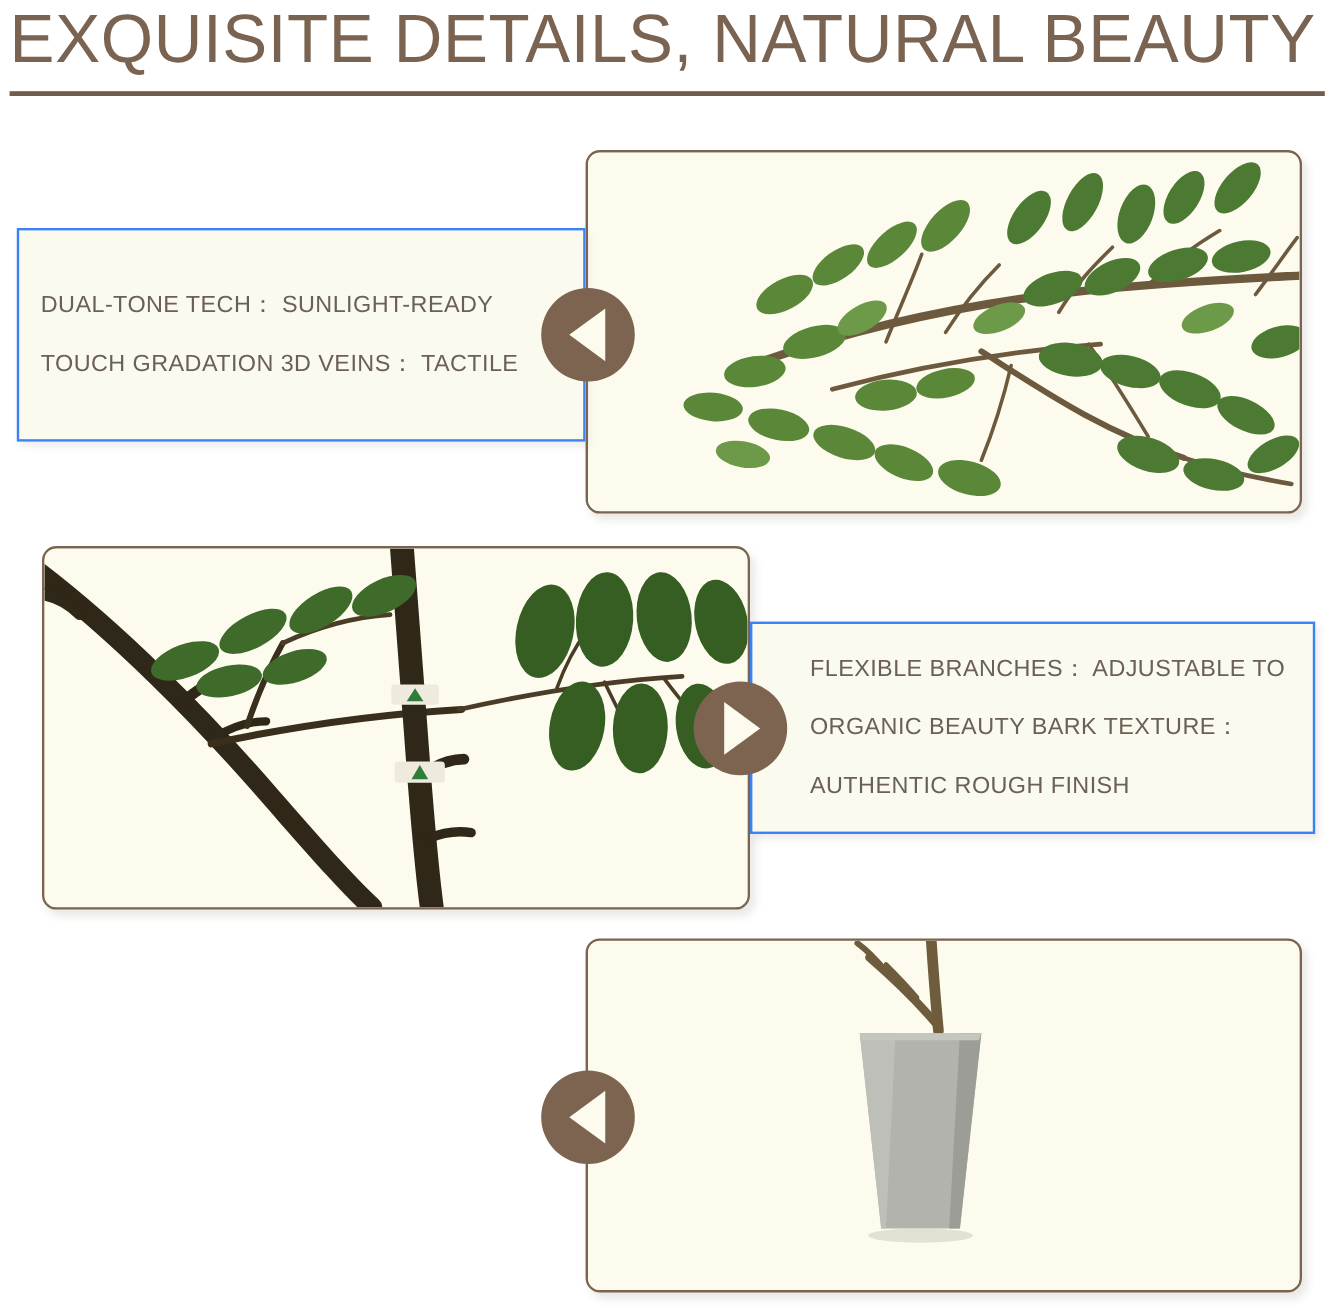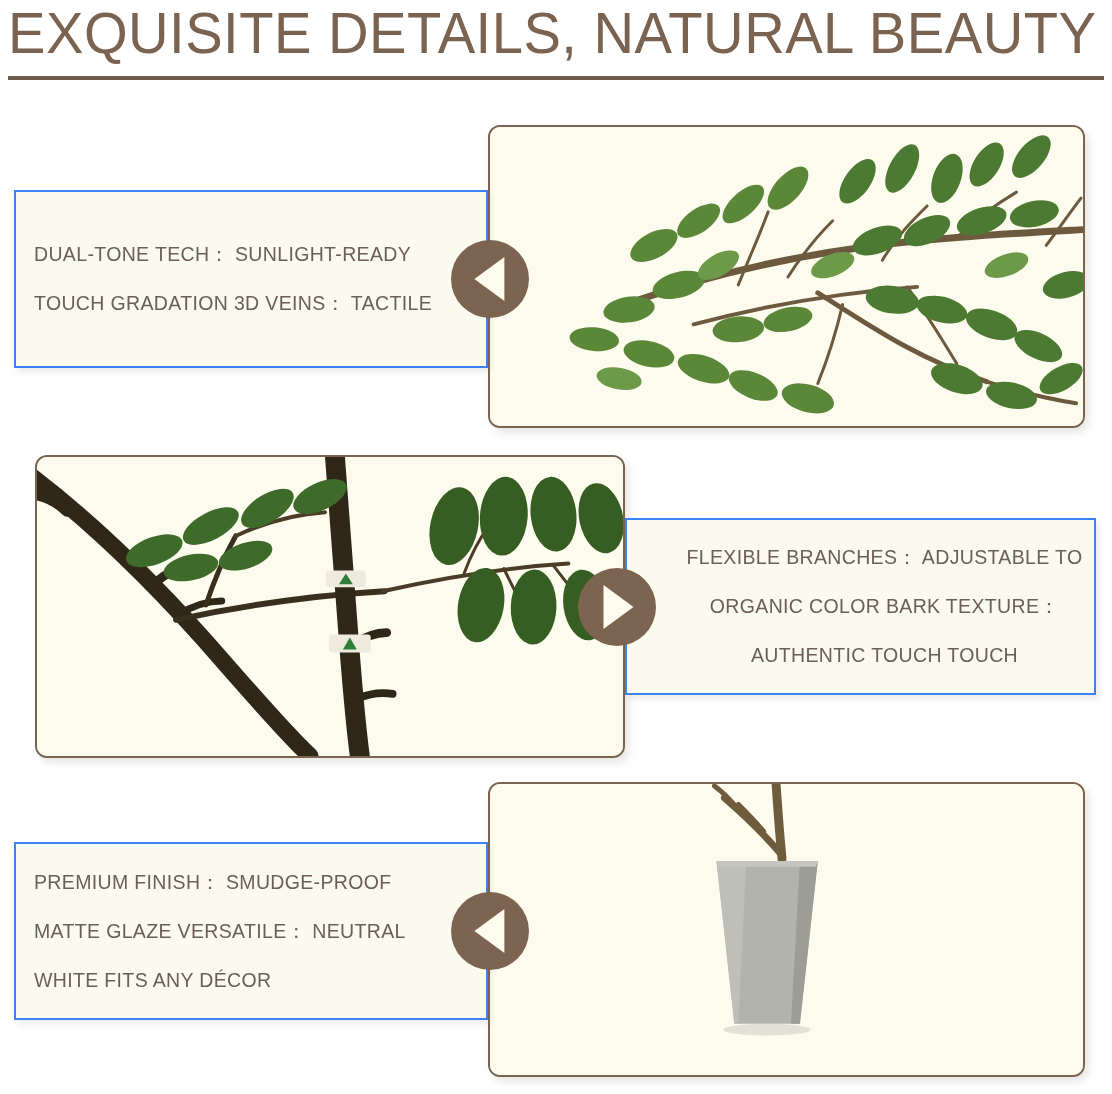--- a/index.html
+++ b/index.html
@@ -64,21 +64,21 @@
   }
   .text-panel .line {
     color: #6b6057;
     font-size: 19.5px;
     line-height: 49px;
     letter-spacing: 0.35px;
     white-space: nowrap;
     font-family: "Liberation Sans", sans-serif;
   }
   .tp-left  { padding-left: 18px; }
-  .tp-right { padding-left: 48px; text-align: center; }
+  .tp-right { padding-left: 48px; }
 
   
   .arrow-badge {
     position: absolute;
     width: 78px;
     height: 78px;
     border-radius: 50%;
     background: #7d6450;
     z-index: 9;
   }
@@ -232,22 +232,22 @@
           <path d="M311 118 l7 11 h-14 z" fill="#2f7d3a"></path>
           <rect x="294" y="180" width="42" height="18" rx="3" fill="#eeeade"></rect>
           <path d="M315 183 l7 12 h-14 z" fill="#2f7d3a"></path>
         </g>
       </svg>
     </div>
   </div>
 
   <div class="text-panel tp-right" style="left:625px; top:518px; width:471px; height:177px;">
     <div class="line">FLEXIBLE BRANCHES： ADJUSTABLE TO</div>
-    <div class="line">ORGANIC COLOR BARK TEXTURE：</div>
-    <div class="line">AUTHENTIC TOUCH TOUCH</div>
+    <div class="line">ORGANIC BEAUTY BARK TEXTURE：</div>
+    <div class="line">AUTHENTIC ROUGH FINISH</div>
   </div>
 
   <div class="arrow-badge right" style="left:578px; top:568px;">
     <span class="tri"></span>
   </div>
 
   <div class="photo-panel" style="left:488px; top:782px; width:597px; height:295px;">
     <div class="photo-inner">
       <svg viewBox="0 0 597 295" preserveAspectRatio="none">
         <rect width="597" height="295" fill="#fcfbee"></rect>
@@ -260,23 +260,18 @@
 
         <path d="M228 78 L 330 78 L 312 243 L 246 243 Z" fill="#b3b3ae"></path>
         <path d="M228 78 L 258 78 L 250 243 L 246 243 Z" fill="#bfbfba"></path>
         <path d="M312 78 L 330 78 L 312 243 L 303 243 Z" fill="#9d9d98"></path>
         <path d="M228 78 L 330 78 L 328 84 L 230 84 Z" fill="#c6c6c1"></path>
         <ellipse cx="279" cy="249" rx="44" ry="6" fill="#d8d6cc" opacity="0.7"></ellipse>
       </svg>
     </div>
   </div>
 
-  <div class="text-panel tp-left" style="left:14px; top:842px; width:474px; height:178px;">
-    <div class="line">PREMIUM FINISH： SMUDGE-PROOF</div>
-    <div class="line">MATTE GLAZE VERSATILE： NEUTRAL</div>
-    <div class="line">WHITE FITS ANY DÉCOR</div>
-  </div>
 
   <div class="arrow-badge left" style="left:451px; top:892px;">
     <span class="tri"></span>
   </div>
 
 </div>
 
 </body></html>

